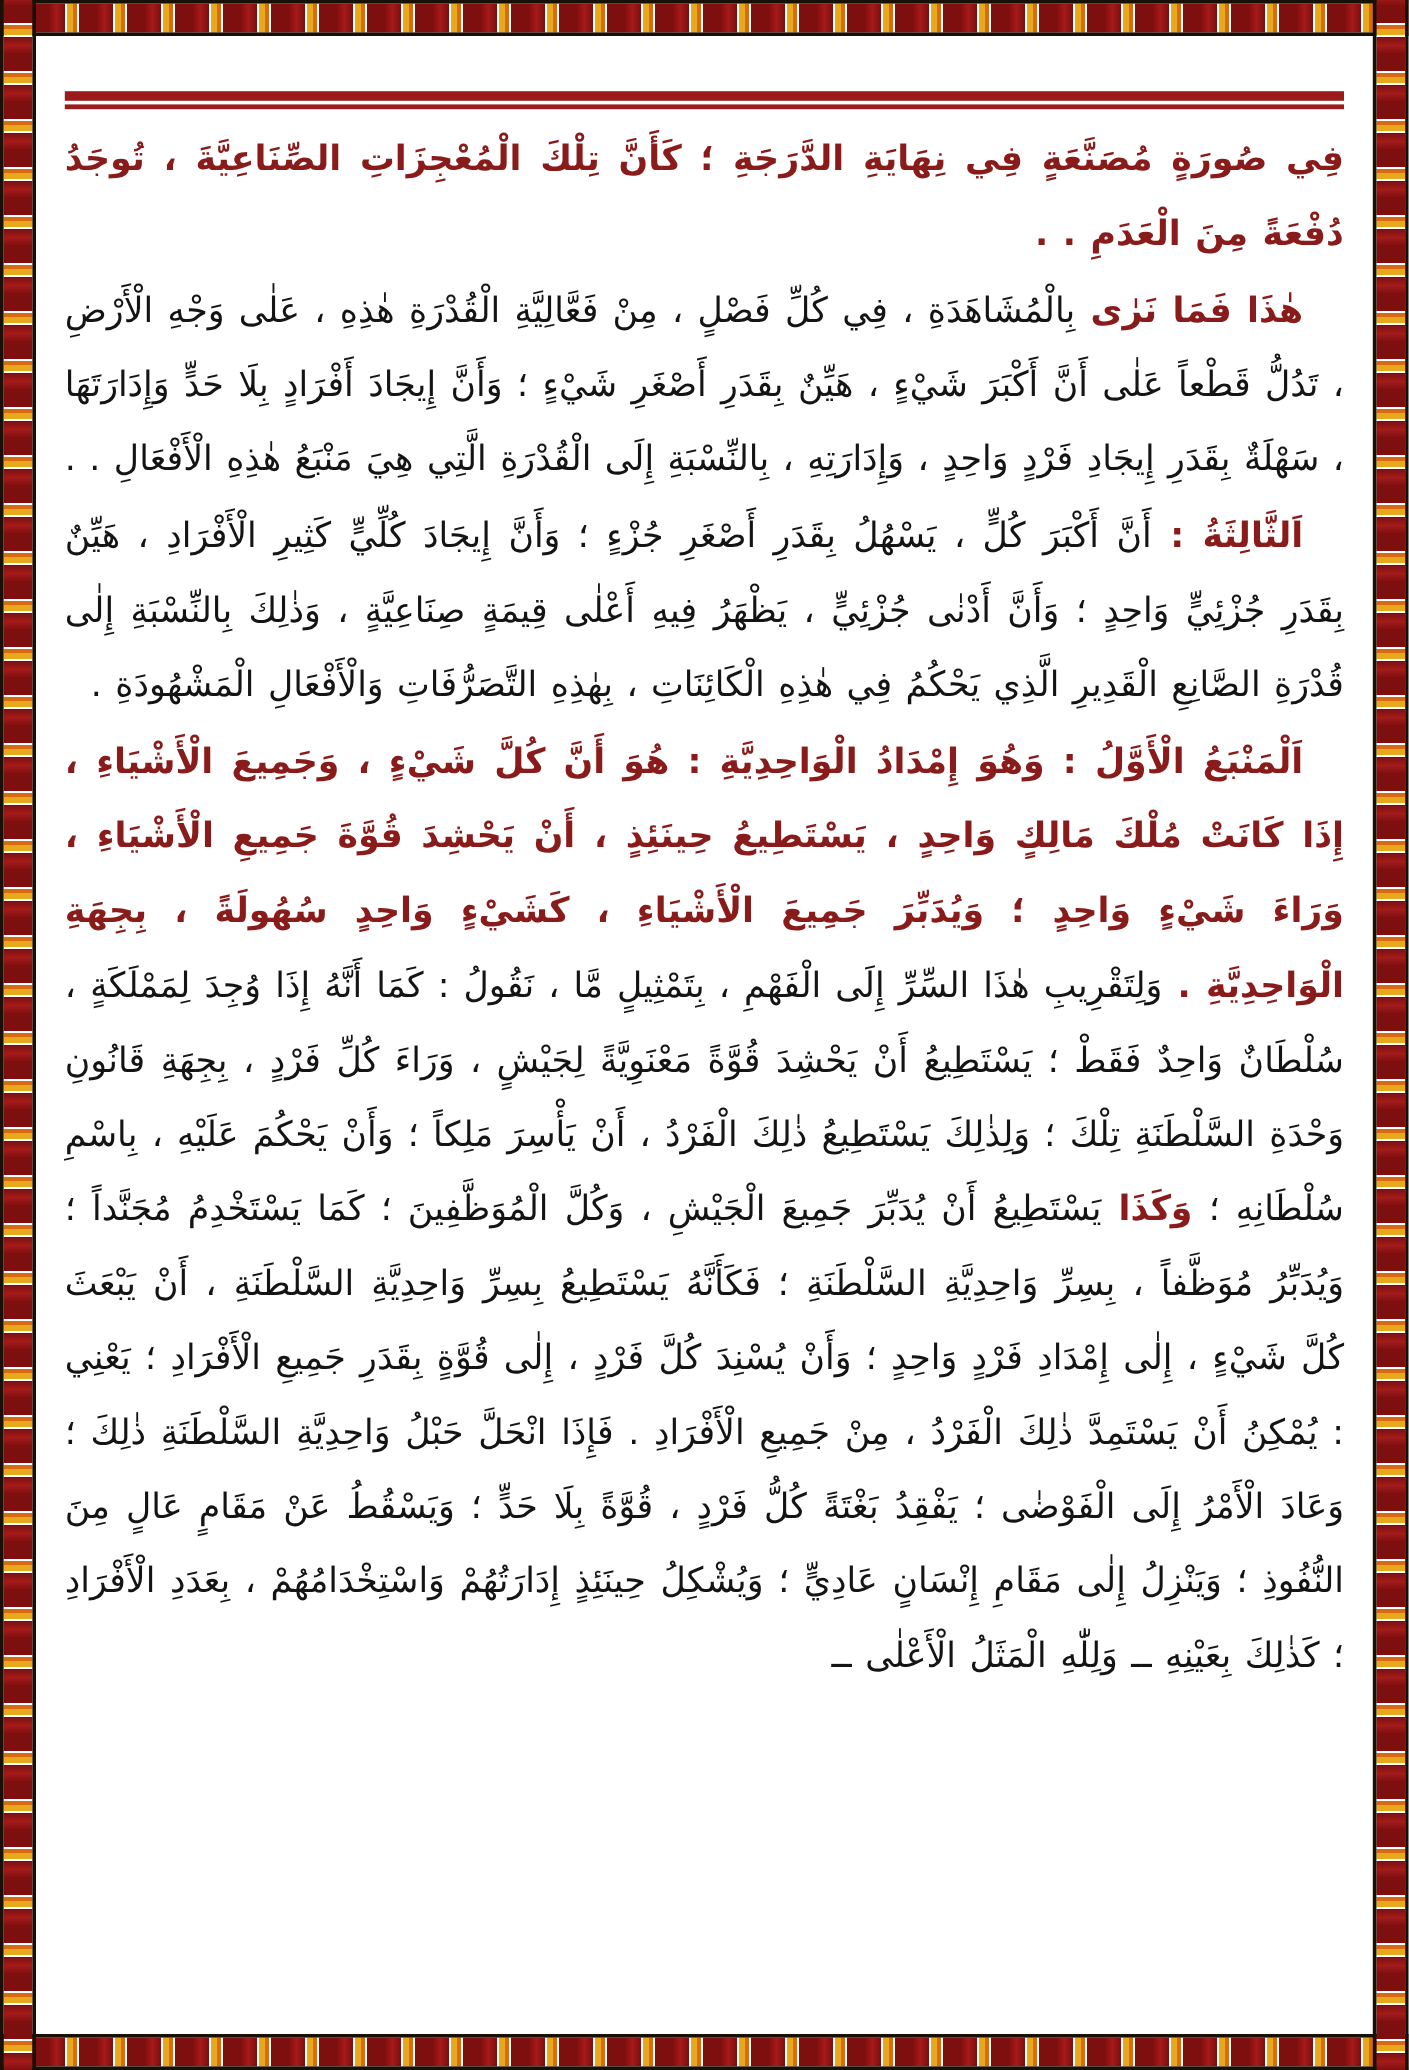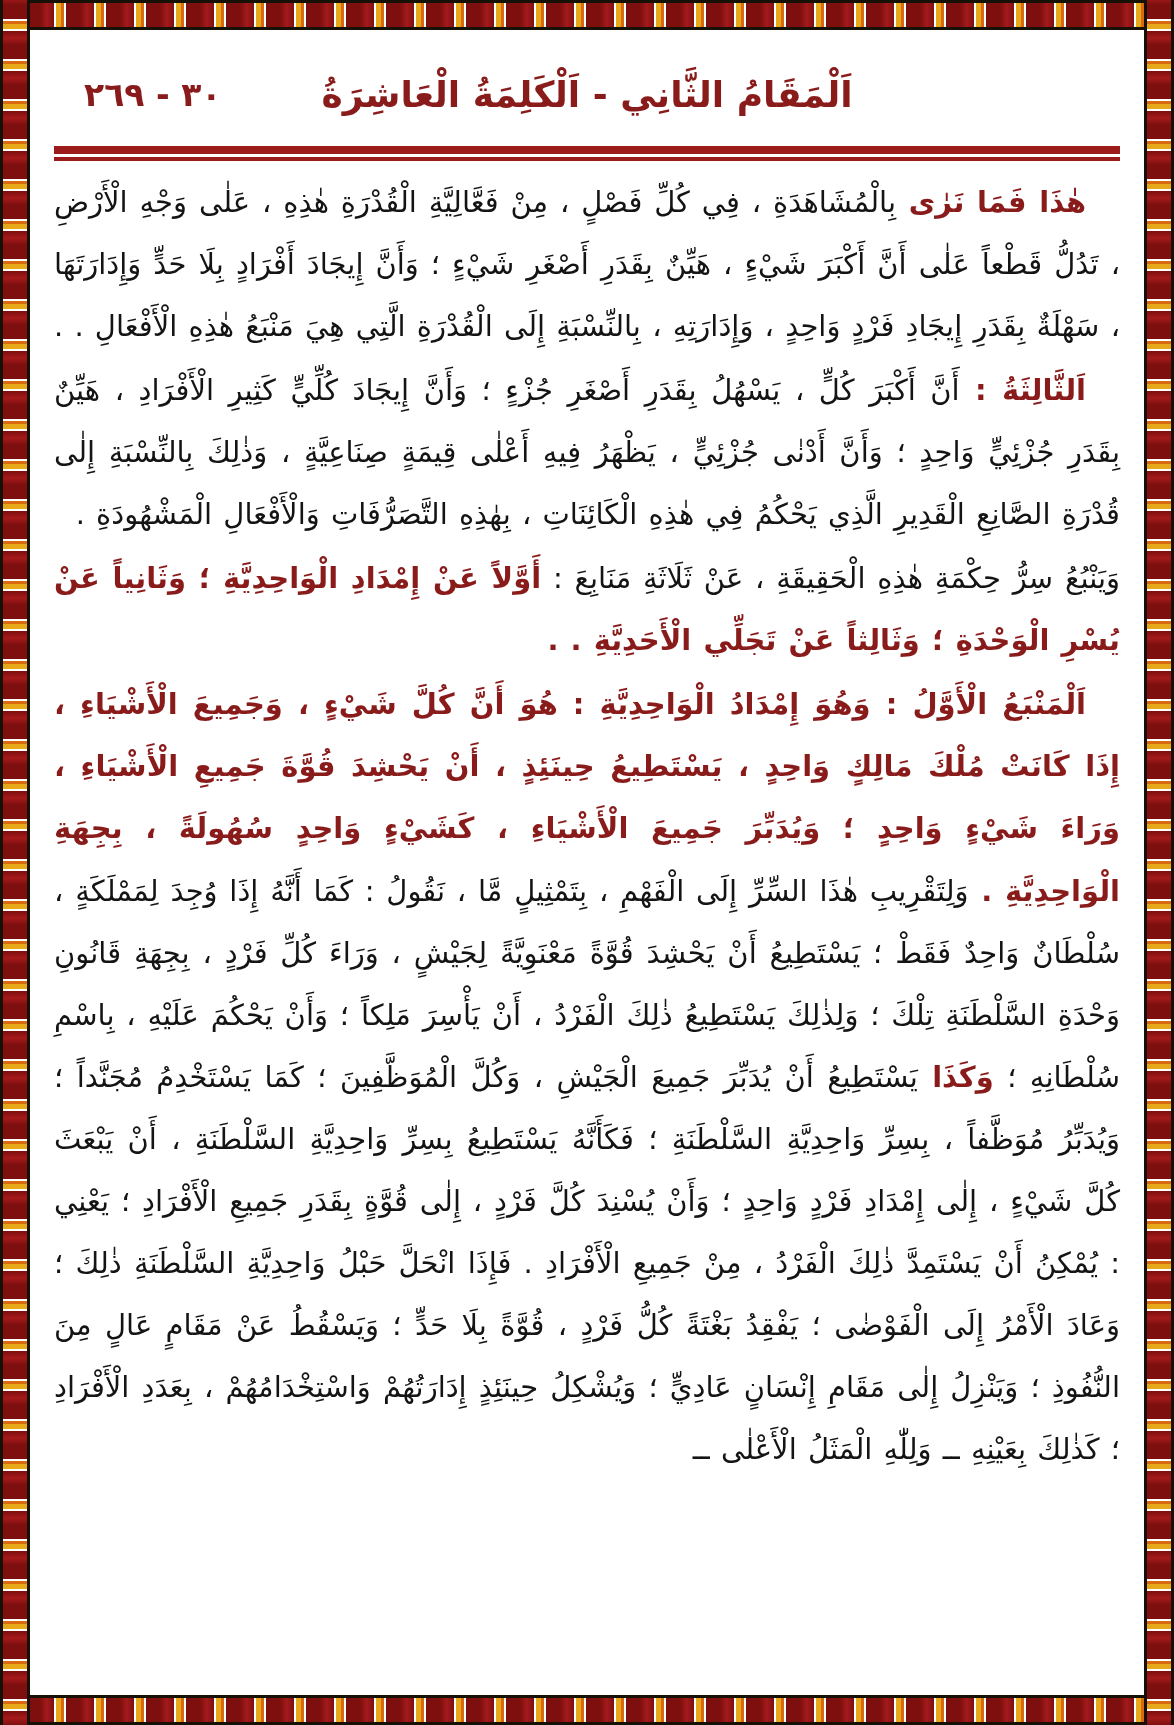--- a/index.html
+++ b/index.html
@@ -94,25 +94,21 @@
 </head>
 <body>
 
 <div class="page">
   <div class="frame-strip frame-h frame-top"></div>
   <div class="frame-strip frame-h frame-bottom"></div>
   <div class="frame-strip frame-v frame-left"></div>
   <div class="frame-strip frame-v frame-right"></div>
 
   <div class="content">
-    <div class="header-row">
-      <div class="page-number">٣٠ - ٢٦٩</div>
-      <div class="page-title">اَلْمَقَامُ الثَّانِي - اَلْكَلِمَةُ الْعَاشِرَةُ</div>
-    </div>
     <div class="double-rule"></div>
     <div class="body-text">
+        <p class=""><span class="run-red">فِي صُورَةٍ مُصَنَّعَةٍ فِي نِهَايَةِ الدَّرَجَةِ ؛ كَأَنَّ تِلْكَ الْمُعْجِزَاتِ الصِّنَاعِيَّةَ ، تُوجَدُ دُفْعَةً مِنَ الْعَدَمِ . .</span></p>
         <p class="indent"><span class="run-red">هٰذَا فَمَا نَرٰى </span><span class="run-black">بِالْمُشَاهَدَةِ ، فِي كُلِّ فَصْلٍ ، مِنْ فَعَّالِيَّةِ الْقُدْرَةِ هٰذِهِ ، عَلٰى وَجْهِ الْأَرْضِ ، تَدُلُّ قَطْعاً عَلٰى أَنَّ أَكْبَرَ شَيْءٍ ، هَيِّنٌ بِقَدَرِ أَصْغَرِ شَيْءٍ ؛ وَأَنَّ إِيجَادَ أَفْرَادٍ بِلَا حَدٍّ وَإِدَارَتَهَا ، سَهْلَةٌ بِقَدَرِ إِيجَادِ فَرْدٍ وَاحِدٍ ، وَإِدَارَتِهِ ، بِالنِّسْبَةِ إِلَى الْقُدْرَةِ الَّتِي هِيَ مَنْبَعُ هٰذِهِ الْأَفْعَالِ . .</span></p>
         <p class="indent"><span class="run-red">اَلثَّالِثَةُ : </span><span class="run-black">أَنَّ أَكْبَرَ كُلٍّ ، يَسْهُلُ بِقَدَرِ أَصْغَرِ جُزْءٍ ؛ وَأَنَّ إِيجَادَ كُلِّيٍّ كَثِيرِ الْأَفْرَادِ ، هَيِّنٌ بِقَدَرِ جُزْئِيٍّ وَاحِدٍ ؛ وَأَنَّ أَدْنٰى جُزْئِيٍّ ، يَظْهَرُ فِيهِ أَعْلٰى قِيمَةٍ صِنَاعِيَّةٍ ، وَذٰلِكَ بِالنِّسْبَةِ إِلٰى قُدْرَةِ الصَّانِعِ الْقَدِيرِ الَّذِي يَحْكُمُ فِي هٰذِهِ الْكَائِنَاتِ ، بِهٰذِهِ التَّصَرُّفَاتِ وَالْأَفْعَالِ الْمَشْهُودَةِ .</span></p>
-        <p class=""><span class="run-black">وَيَنْبُعُ سِرُّ حِكْمَةِ هٰذِهِ الْحَقِيقَةِ ، عَنْ ثَلَاثَةِ مَنَابِعَ : </span><span class="run-red">أَوَّلاً عَنْ إِمْدَادِ الْوَاحِدِيَّةِ ؛ وَثَانِياً عَنْ يُسْرِ الْوَحْدَةِ ؛ وَثَالِثاً عَنْ تَجَلِّي الْأَحَدِيَّةِ . .</span></p>
         <p class="indent"><span class="run-red">اَلْمَنْبَعُ الْأَوَّلُ : وَهُوَ إِمْدَادُ الْوَاحِدِيَّةِ : هُوَ أَنَّ كُلَّ شَيْءٍ ، وَجَمِيعَ الْأَشْيَاءِ ، إِذَا كَانَتْ مُلْكَ مَالِكٍ وَاحِدٍ ، يَسْتَطِيعُ حِينَئِذٍ ، أَنْ يَحْشِدَ قُوَّةَ جَمِيعِ الْأَشْيَاءِ ، وَرَاءَ شَيْءٍ وَاحِدٍ ؛ وَيُدَبِّرَ جَمِيعَ الْأَشْيَاءِ ، كَشَيْءٍ وَاحِدٍ سُهُولَةً ، بِجِهَةِ الْوَاحِدِيَّةِ . </span><span class="run-black">وَلِتَقْرِيبِ هٰذَا السِّرِّ إِلَى الْفَهْمِ ، بِتَمْثِيلٍ مَّا ، نَقُولُ : كَمَا أَنَّهُ إِذَا وُجِدَ لِمَمْلَكَةٍ ، سُلْطَانٌ وَاحِدٌ فَقَطْ ؛ يَسْتَطِيعُ أَنْ يَحْشِدَ قُوَّةً مَعْنَوِيَّةً لِجَيْشٍ ، وَرَاءَ كُلِّ فَرْدٍ ، بِجِهَةِ قَانُونِ وَحْدَةِ السَّلْطَنَةِ تِلْكَ ؛ وَلِذٰلِكَ يَسْتَطِيعُ ذٰلِكَ الْفَرْدُ ، أَنْ يَأْسِرَ مَلِكاً ؛ وَأَنْ يَحْكُمَ عَلَيْهِ ، بِاسْمِ سُلْطَانِهِ ؛ </span><span class="run-red">وَكَذَا </span><span class="run-black">يَسْتَطِيعُ أَنْ يُدَبِّرَ جَمِيعَ الْجَيْشِ ، وَكُلَّ الْمُوَظَّفِينَ ؛ كَمَا يَسْتَخْدِمُ مُجَنَّداً ؛ وَيُدَبِّرُ مُوَظَّفاً ، بِسِرِّ وَاحِدِيَّةِ السَّلْطَنَةِ ؛ فَكَأَنَّهُ يَسْتَطِيعُ بِسِرِّ وَاحِدِيَّةِ السَّلْطَنَةِ ، أَنْ يَبْعَثَ كُلَّ شَيْءٍ ، إِلٰى إِمْدَادِ فَرْدٍ وَاحِدٍ ؛ وَأَنْ يُسْنِدَ كُلَّ فَرْدٍ ، إِلٰى قُوَّةٍ بِقَدَرِ جَمِيعِ الْأَفْرَادِ ؛ يَعْنِي : يُمْكِنُ أَنْ يَسْتَمِدَّ ذٰلِكَ الْفَرْدُ ، مِنْ جَمِيعِ الْأَفْرَادِ . فَإِذَا انْحَلَّ حَبْلُ وَاحِدِيَّةِ السَّلْطَنَةِ ذٰلِكَ ؛ وَعَادَ الْأَمْرُ إِلَى الْفَوْضٰى ؛ يَفْقِدُ بَغْتَةً كُلُّ فَرْدٍ ، قُوَّةً بِلَا حَدٍّ ؛ وَيَسْقُطُ عَنْ مَقَامٍ عَالٍ مِنَ النُّفُوذِ ؛ وَيَنْزِلُ إِلٰى مَقَامِ إِنْسَانٍ عَادِيٍّ ؛ وَيُشْكِلُ حِينَئِذٍ إِدَارَتُهُمْ وَاسْتِخْدَامُهُمْ ، بِعَدَدِ الْأَفْرَادِ ؛ كَذٰلِكَ بِعَيْنِهِ ــ وَلِلّٰهِ الْمَثَلُ الْأَعْلٰى ــ</span></p>
       </div>
   </div>
 </div>
 
 </body></html>

